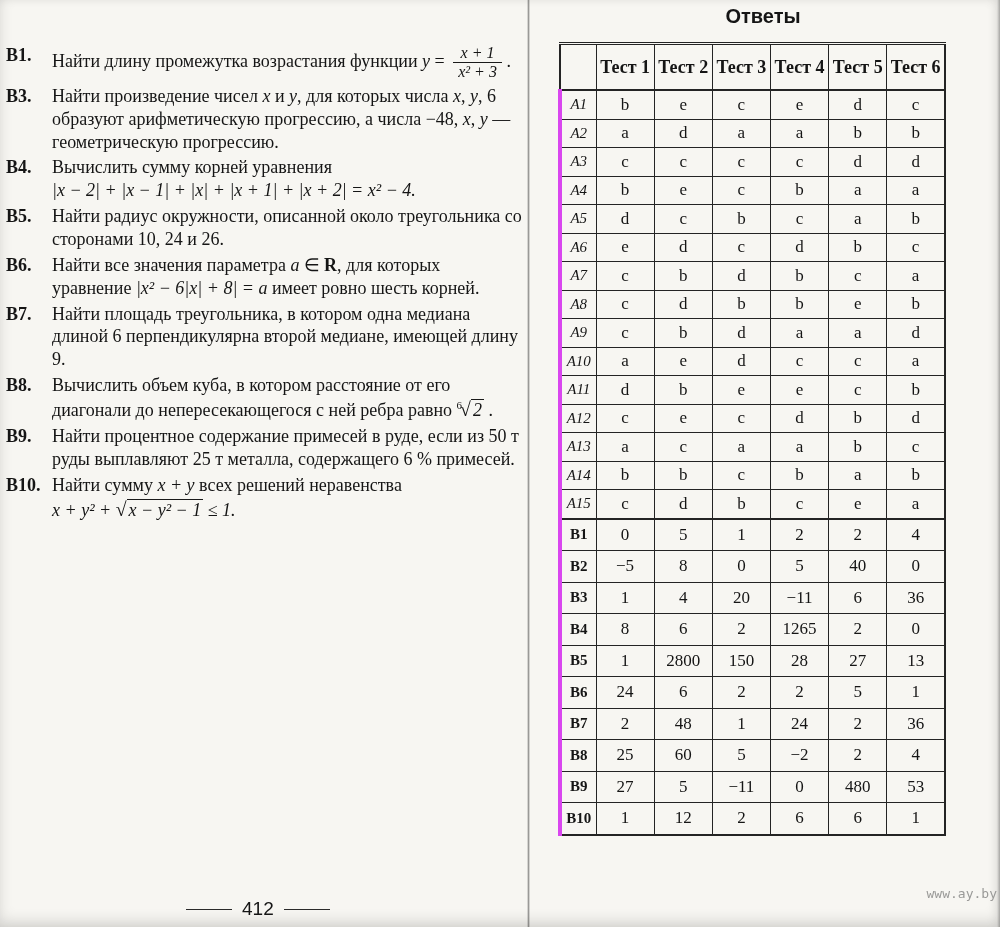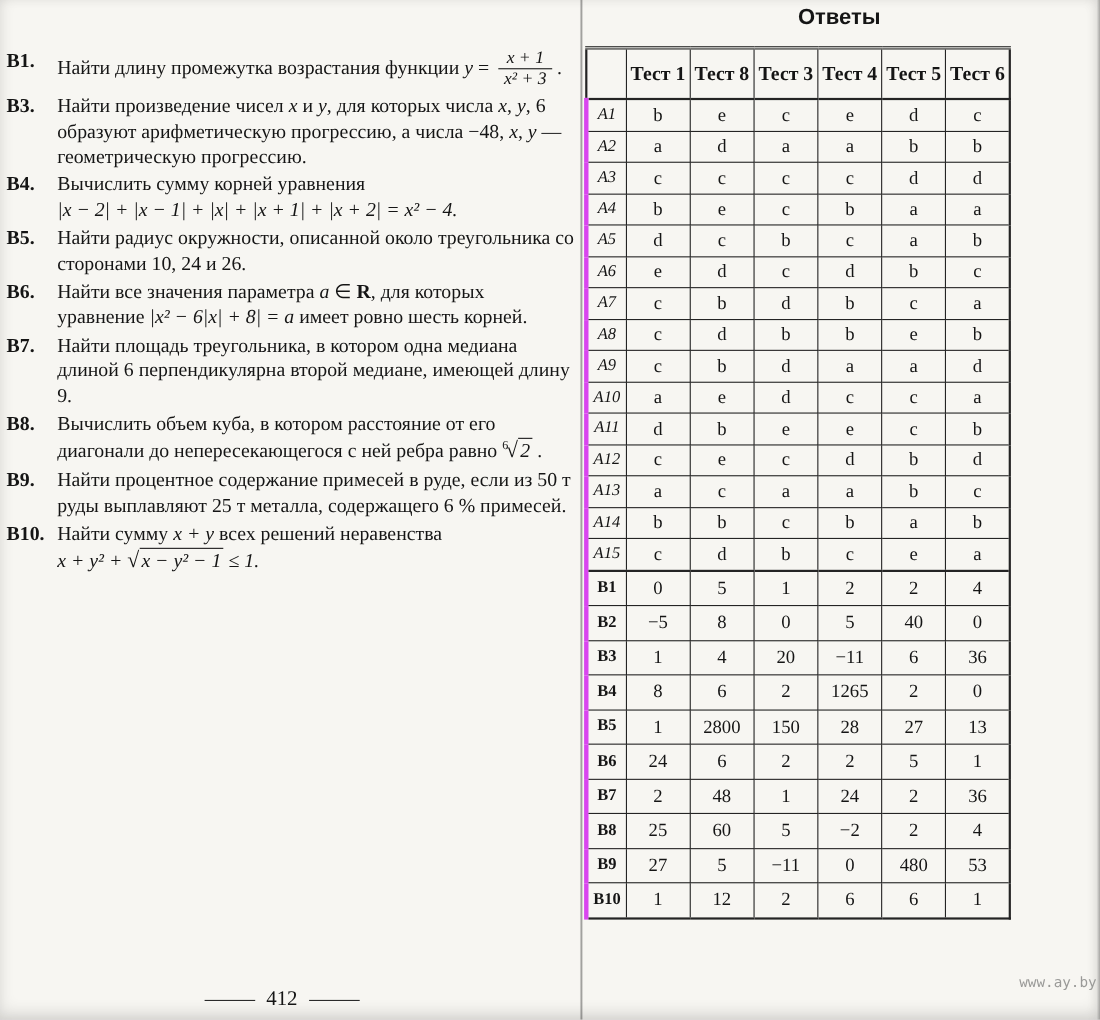--- a/index.html
+++ b/index.html
@@ -27,39 +27,39 @@
   .frac .den{display:block;padding:0 5px;}
   .sqrt{white-space:nowrap;}
   .sqrt .sign{font-style:normal;font-size:110%;}
   .radicand{border-top:1.4px solid #1a1a1a;font-style:italic;padding:0 2px;}
   .root .idx{font-size:11px;vertical-align:super;margin-right:-2px;font-style:normal;}
 
   
   .answers-title{position:absolute;left:532px;top:5px;width:462px;text-align:center;
     font-weight:bold;font-size:20px;font-family:Liberation Sans, sans-serif;}
   table.answers{
-    position:absolute;left:531px;top:42px;width:388px;
+    position:absolute;left:558px;top:42px;width:388px;
     border-collapse:collapse;table-layout:fixed;
     font-size:17px;
   }
   table.answers col.lab{width:36px;}
   table.answers th, table.answers td{border:1.4px solid #242424;text-align:center;padding:0;}
   table.answers thead th{height:44px;font-weight:bold;font-size:18px;border-top:3px double #242424;border-bottom:2.2px solid #242424;}
   table.answers thead th.corner{border-left:2px solid #242424;}
   table.answers tbody tr.a-row td, table.answers tbody tr.a-row th{height:27.5px;}
   table.answers tbody tr.b-row td, table.answers tbody tr.b-row th{height:30.5px;}
   table.answers tbody th{font-weight:normal;font-style:italic;font-size:15px;border-left:4px solid #d946ef;}
   table.answers tbody tr.b-row th{font-style:normal;font-weight:bold;font-size:15px;}
   table.answers tbody tr.b-start td, table.answers tbody tr.b-start th{border-top:2.6px solid #242424;}
   table.answers tbody tr:last-child td, table.answers tbody tr:last-child th{border-bottom:2.4px solid #242424;}
   table.answers td:last-child, table.answers thead th:last-child{border-right:2px solid #242424;}
 
   
   .page-number{position:absolute;left:186px;top:898px;font-size:19px;
-    font-family:Liberation Serif, serif;display:flex;align-items:center;gap:10px;}
+    font-family:Liberation Sans, sans-serif;display:flex;align-items:center;gap:10px;}
   .rule{display:inline-block;width:46px;height:0;border-bottom:1.6px solid #2a2a2a;}
   .watermark{position:absolute;right:3px;bottom:26px;font-size:13px;color:#9a9a98;
     font-family:"DejaVu Sans Mono", monospace;}
 </style>
 </head>
 <body>
 
 <div class="page">
 
   <div class="gutter"></div>
@@ -113,21 +113,21 @@
         <col>
         <col>
         <col>
         <col>
         <col>
       </colgroup>
     <thead>
       <tr>
         <th class="corner"></th>
       <th>Тест 1</th>
-          <th>Тест 8</th>
+          <th>Тест 2</th>
           <th>Тест 3</th>
           <th>Тест 4</th>
           <th>Тест 5</th>
           <th>Тест 6</th>
         </tr>
     </thead>
     <tbody>
         <tr class="a-row">
           <th>А1</th>
           <td>b</td>

